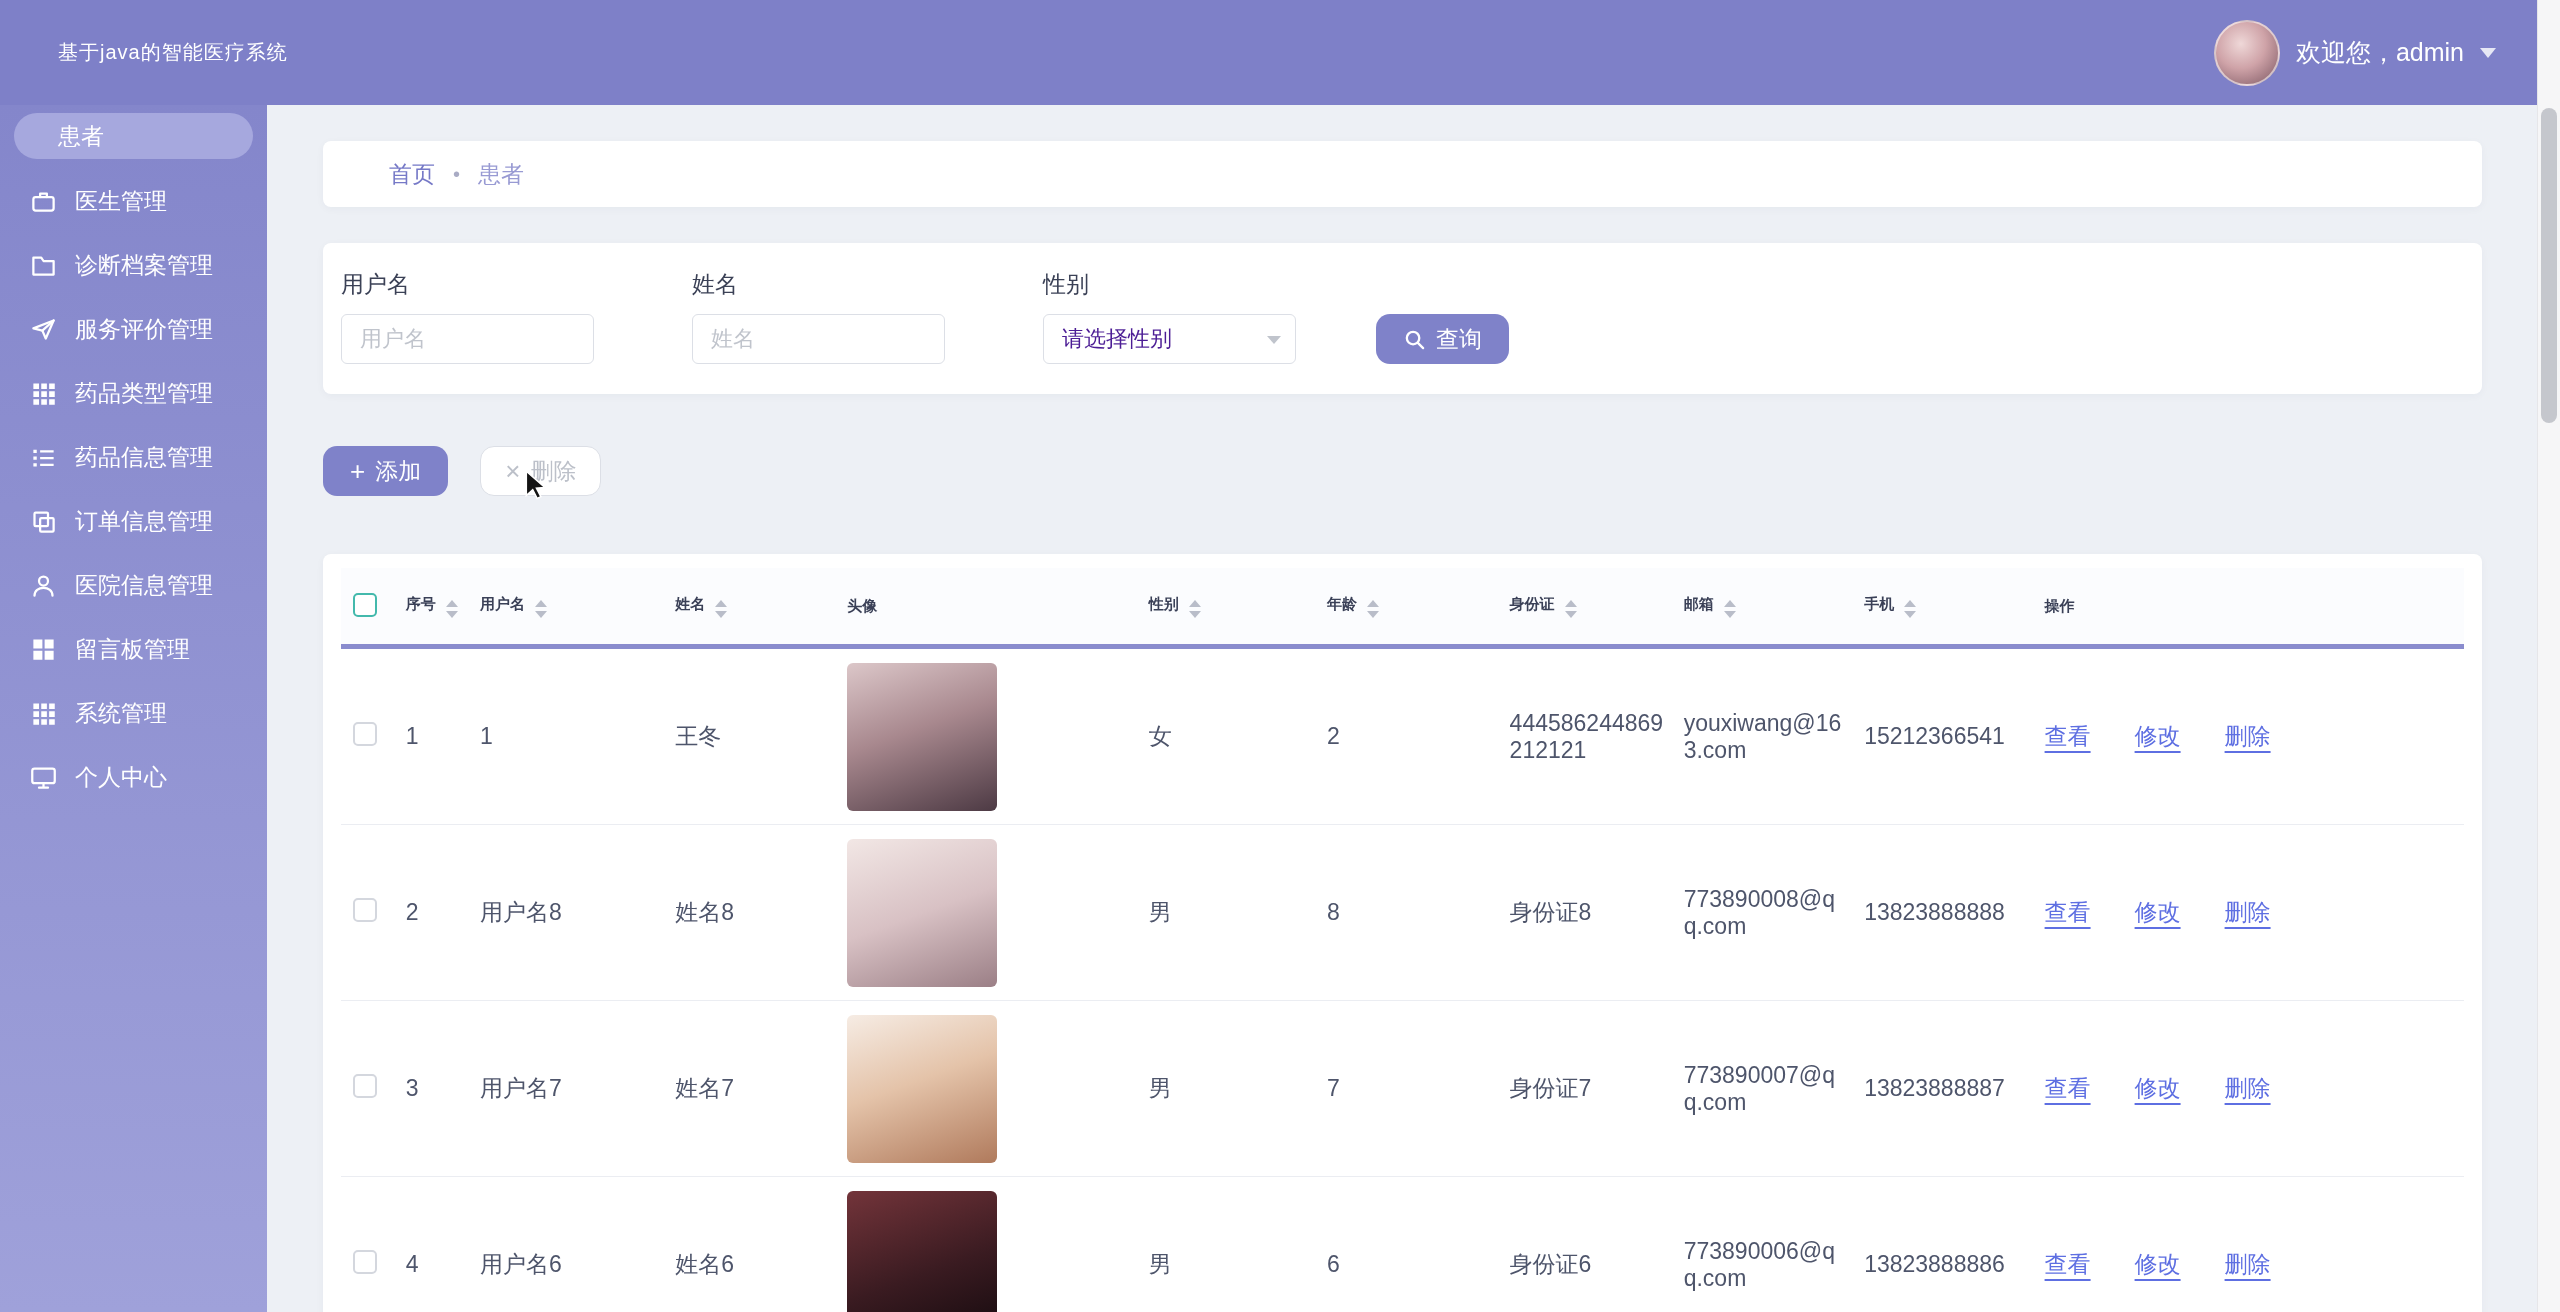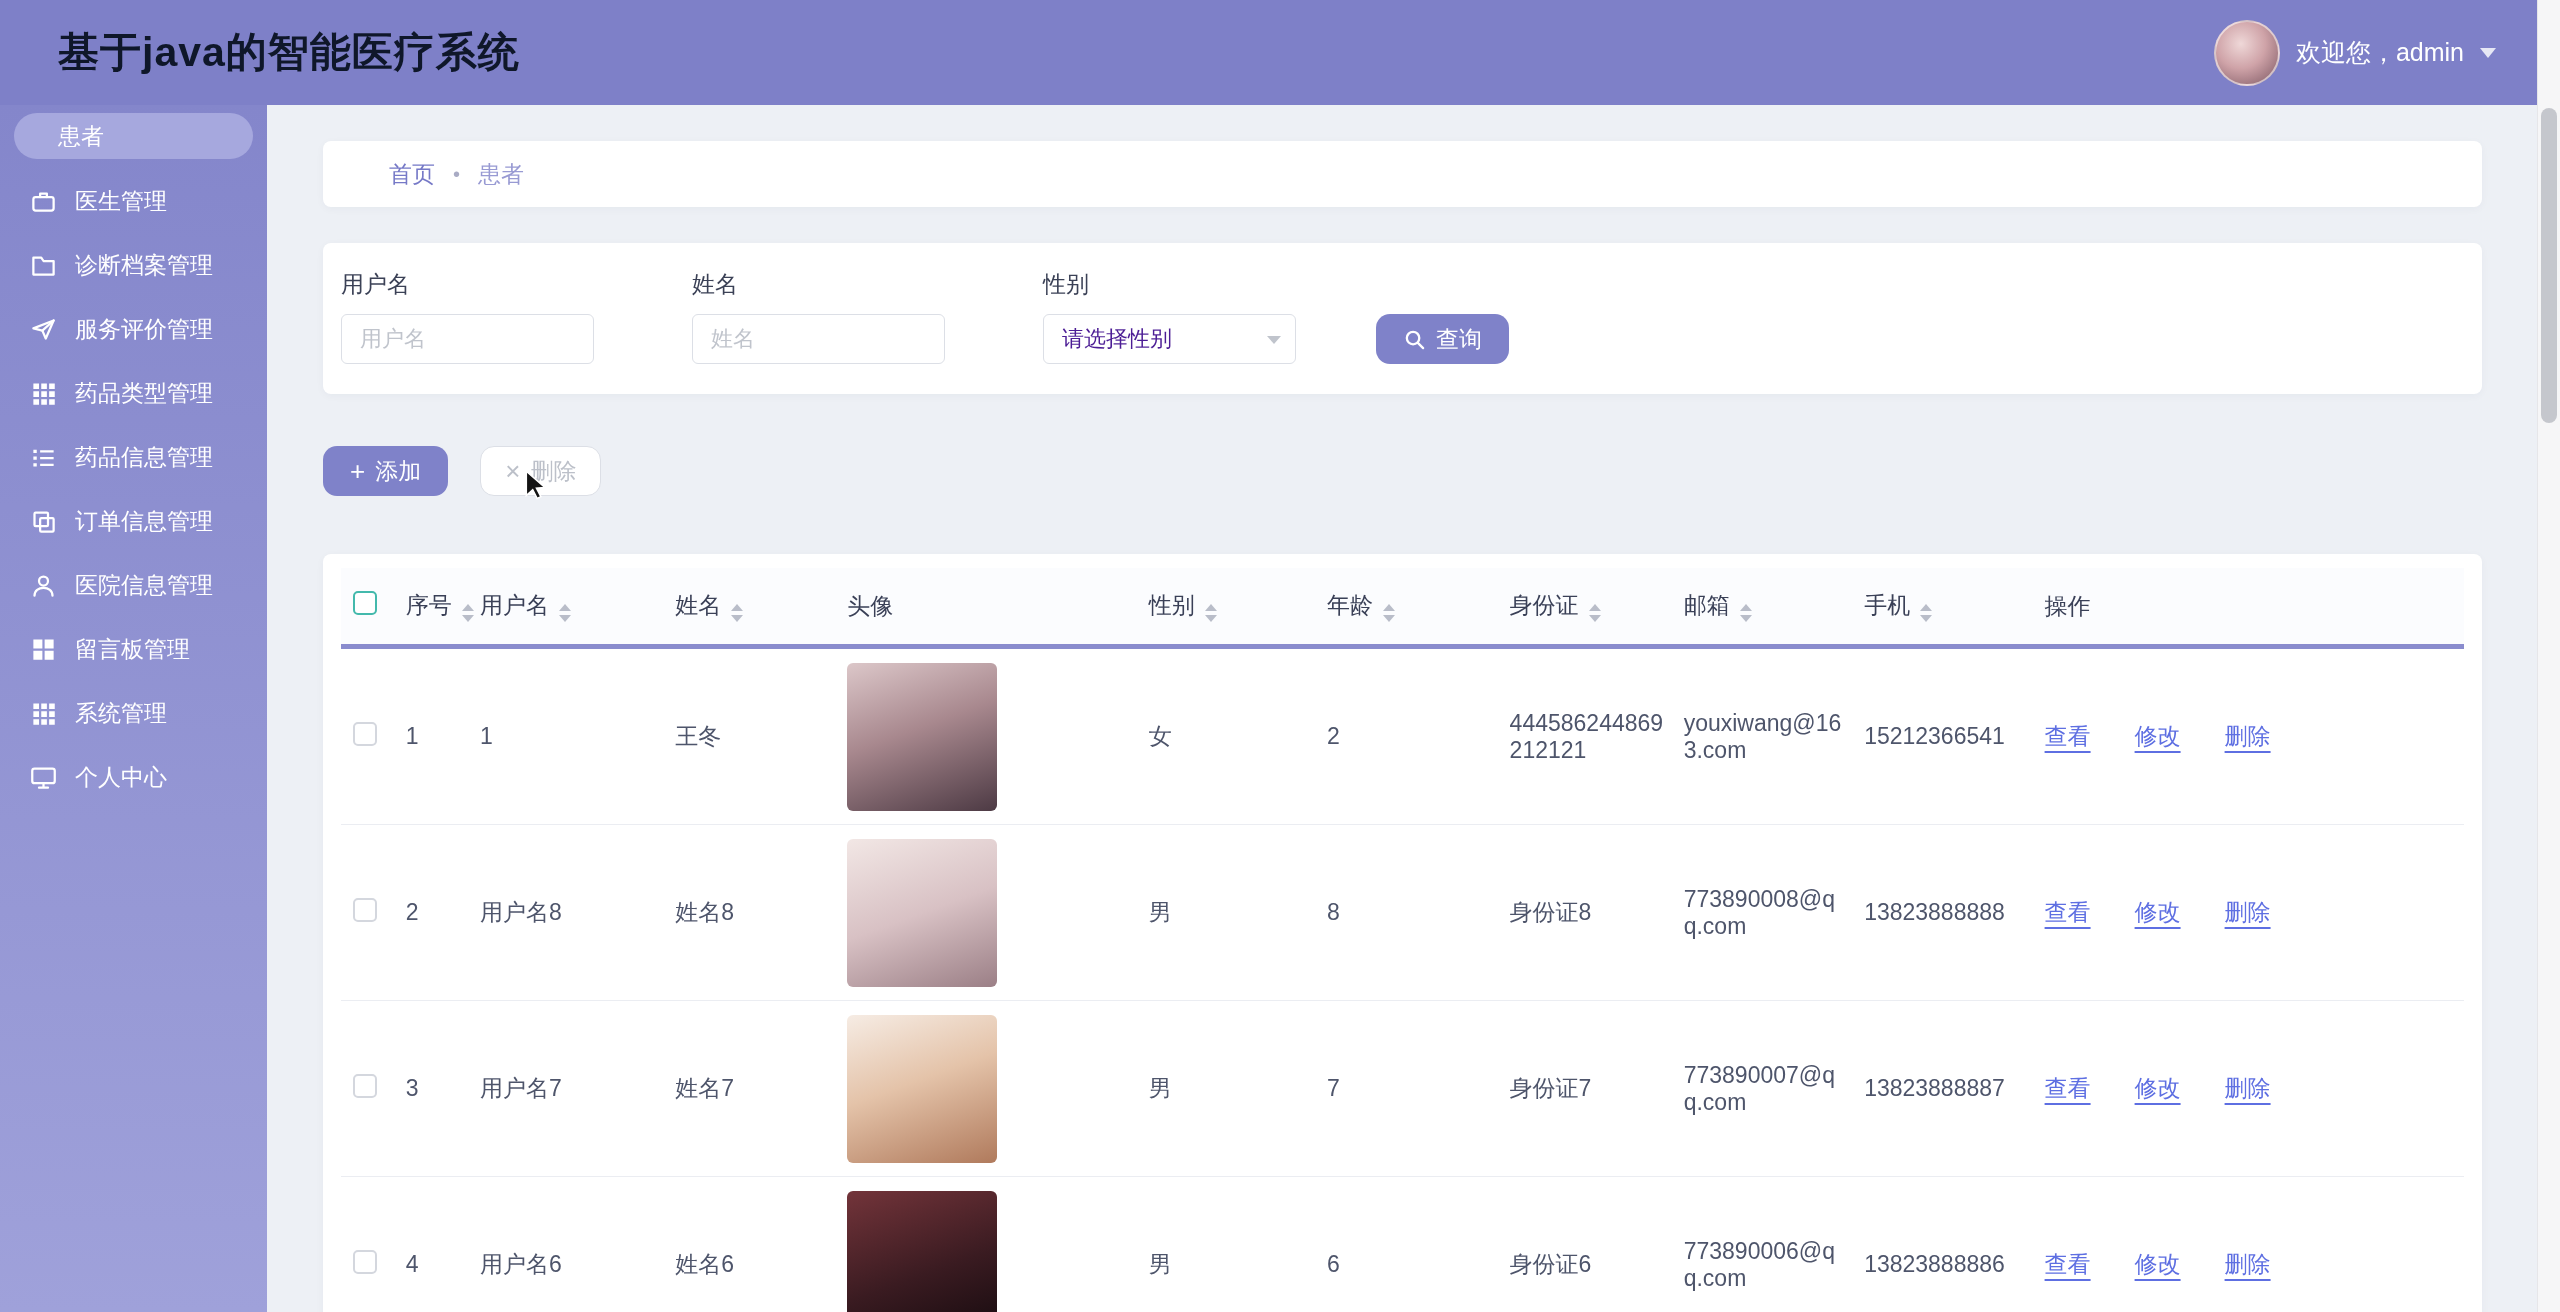--- a/index.html
+++ b/index.html
@@ -6,21 +6,21 @@
   body{
     width:2560px;height:1312px;overflow:hidden;position:relative;
     background:#edf0f5;
     font-family:"Liberation Sans","DejaVu Sans",sans-serif;
     -webkit-font-smoothing:antialiased;
   }
   .page{position:absolute;top:0;left:0;right:22px;bottom:0;display:flex;flex-direction:column}
 
   
   .topbar{height:105px;flex:none;background:#7e80c8;display:flex;align-items:center;justify-content:space-between;padding:0 42px 0 58px}
-  .topbar .title{color:#0f172a;font-size:41px;font-weight:bold;letter-spacing:1px}
+  .topbar .title{color:#ffffff;font-size:20px;font-weight:normal;letter-spacing:1px}
   .userbox{display:flex;align-items:center;gap:16px;color:#fff;font-size:25px;cursor:pointer}
   .user-avatar{width:62px;height:62px;border-radius:50%;background:radial-gradient(circle at 40% 35%,#efd8d8 0%,#cfa3a8 45%,#7a5560 100%);border:2px solid rgba(255,255,255,.55)}
   .caret-down{width:0;height:0;border:8px solid transparent;border-top:10px solid #e6e7f5;margin-top:8px}
 
   
   .bodyrow{display:flex;flex:1;min-height:0}
   .sidebar{width:267px;flex:none;background:linear-gradient(180deg,#8486cb 0%,#9fa1da 100%);padding-top:0}
   .menu-item{height:64px;display:flex;align-items:center;gap:18px;padding-left:30px;color:#fff;font-size:23px;cursor:pointer;white-space:nowrap}
   .menu-item .mi{width:27px;height:27px;flex:none;display:inline-flex}
   .menu-item .mi svg{width:100%;height:100%}
@@ -50,21 +50,21 @@
   .btn-plain{background:#fff;color:#bcc0c9;border-color:#dcdfe6;padding:0 24px}
   .search-btn{margin-left:-18px}
   .btn .glyph{font-size:26px;line-height:1}
 
   
   .toolbar{margin:52px 0 58px 0;display:flex;gap:32px;position:relative}
 
   
   .table-card{padding:14px 18px 0 18px}
   table{width:100%;border-collapse:collapse;table-layout:fixed}
-  th{height:74px;font-size:23px;color:#3a4057;font-weight:normal;text-align:left;background:#fbfcfe;border-bottom:5px solid #8a8cce;white-space:nowrap}
+  th{height:74px;font-size:15px;color:#3a4057;font-weight:bold;text-align:left;background:#fbfcfe;border-bottom:5px solid #8a8cce;white-space:nowrap}
   td{height:173px;font-size:23px;color:#4e556b;border-bottom:1px solid #ebedf2;vertical-align:middle;word-break:break-all;padding-right:14px}
   .cb{width:24px;height:24px;border:2px solid #d4d7de;border-radius:5px;background:#fff;display:inline-block;cursor:pointer;box-sizing:border-box}
   .cb.teal{border-color:#43b9ac}
   th.cb-col,td.cb-col{text-align:left;padding-left:12px}
   .sort{display:inline-flex;flex-direction:column;gap:4px;margin-left:10px;vertical-align:2px;cursor:pointer}
   .sort .up{width:0;height:0;border:6px solid transparent;border-bottom:7px solid #b9bdc9;border-top:none}
   .sort .down{width:0;height:0;border:6px solid transparent;border-top:7px solid #b9bdc9;border-bottom:none}
   .photo{width:150px;height:148px;border-radius:6px}
   .ph-1{background:linear-gradient(160deg,#dcc7c9 0%,#a8888e 45%,#4d3a44 100%)}
   .ph-2{background:linear-gradient(160deg,#f2e7e5 0%,#d8c1c4 50%,#9b7f86 100%)}

